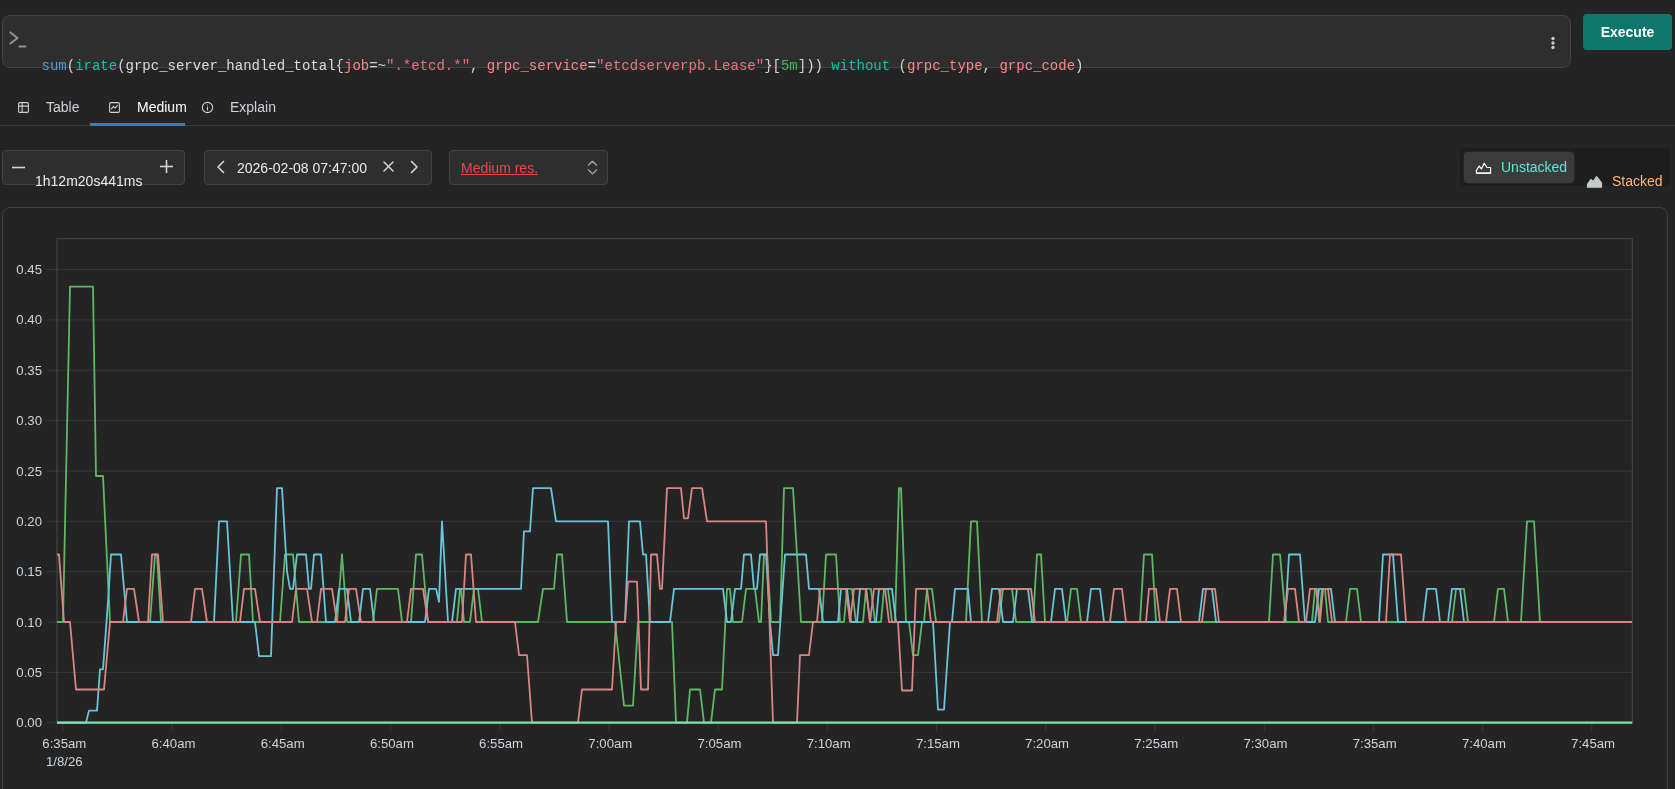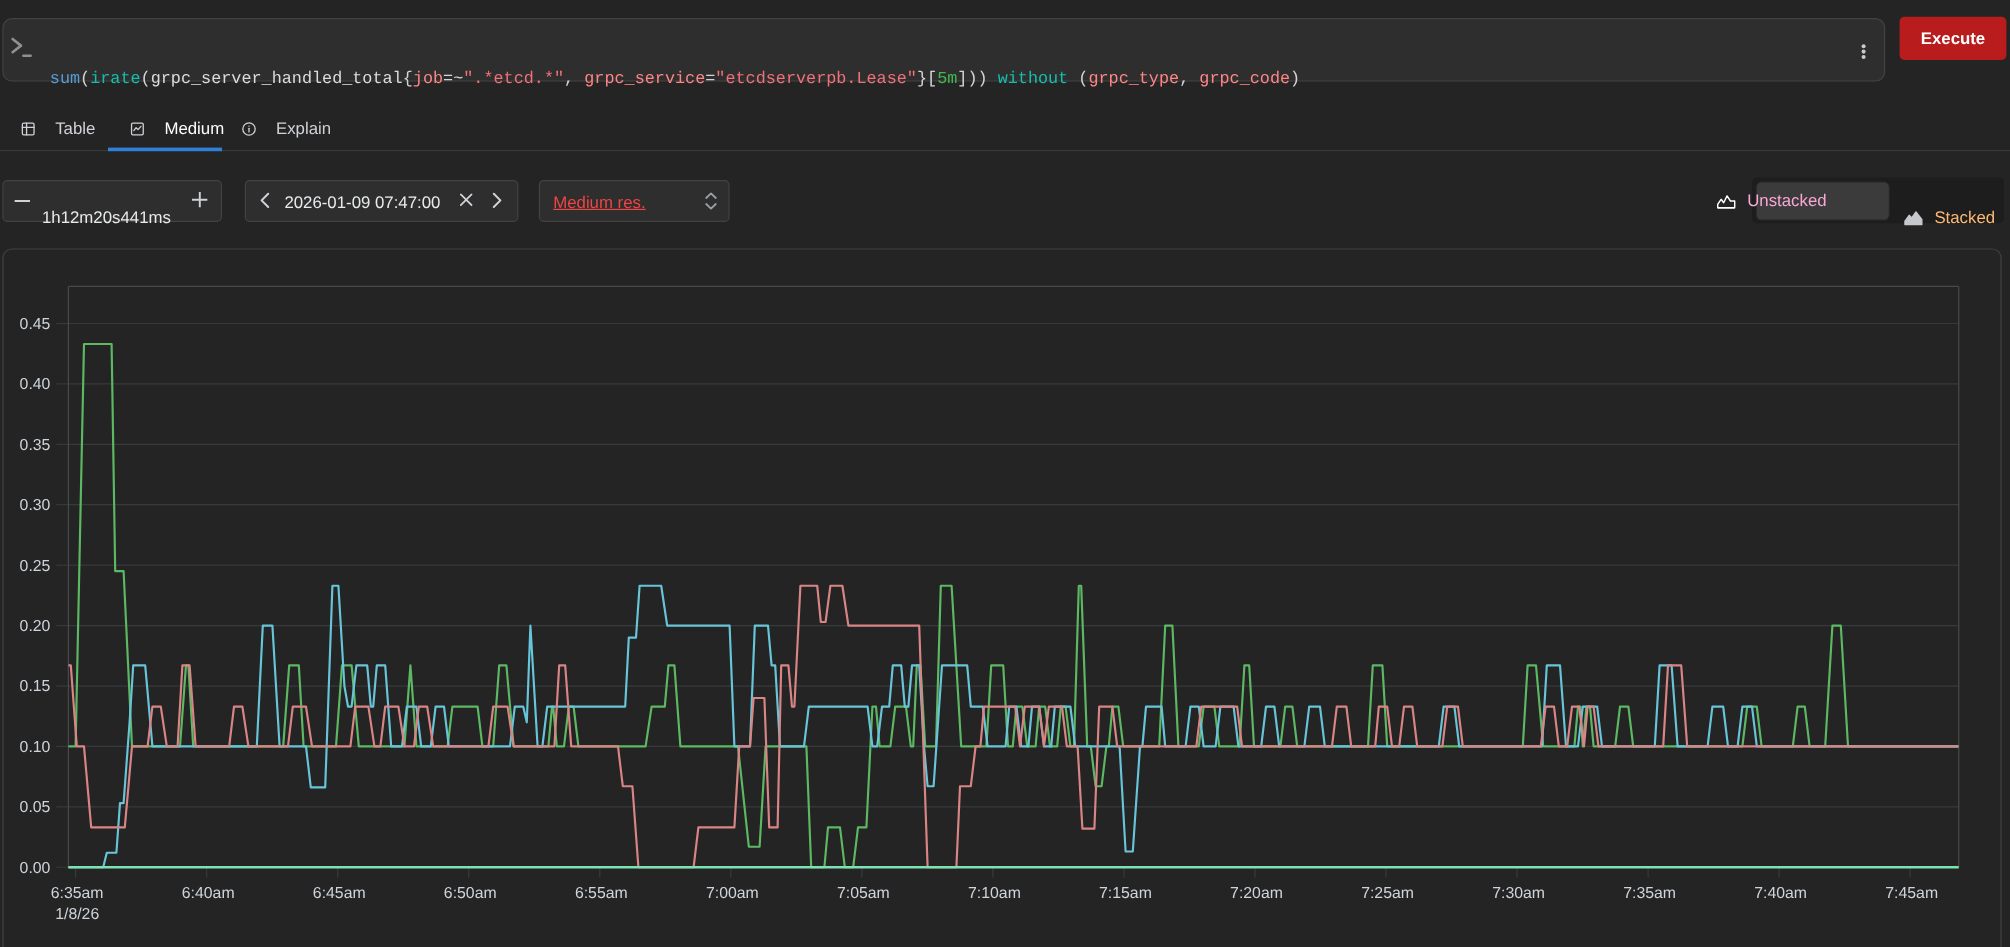--- a/index.html
+++ b/index.html
@@ -5,21 +5,21 @@
   * { box-sizing: border-box; margin: 0; padding: 0; }
   html,body { width:1675px; height:789px; background:#242424; overflow:hidden;
     font-family:"Liberation Sans", sans-serif; }
   .abs { position:absolute; }
   .qbox { left:2px; top:14.5px; width:1569px; height:53px; background:#2e2e2e;
     border:1px solid #424242; border-radius:8px; }
   .prompt { left:12px; top:30px; }
   .qtext { left:41.5px; top:27px; font-family:"Liberation Mono", monospace;
     font-size:14px; white-space:pre; color:#c9c9c9;margin-top:31px; }
   .kebab { left:1546px; top:31px; width:14px; height:24px; }
-  .exec { left:1583px; top:14px; width:89px; height:36px; background:#b91c1c;
+  .exec { left:1583px; top:14px; width:89px; height:36px; background:#0f766e;
     border:none; border-radius:4px; color:#fff; font-size:14px; font-weight:700;
     font-family:"Liberation Sans", sans-serif; text-align:center; line-height:36px; }
   .sep { left:0; top:125px; width:1675px; height:1px; background:#3a3a3a; }
   .tab { top:97px; height:20px; font-size:14px; color:#cfd2d6; display:flex; align-items:center; gap:16px; }
   .tab svg { flex:none; }
   .underline { left:90px; top:123px; width:95px; height:3px; background:#2f80d8; }
   .ctl { top:149.5px; height:35px; background:#2e2e2e; border:1px solid #424242;
     border-radius:4px; color:#cfd2d6; font-size:14px; }
   .seg { left:1460px; top:148px; width:210px; height:38px; background:#1d1d1d;
     border-radius:4px; }
@@ -79,38 +79,38 @@
 <div class="abs" style="left:35px;top:173px;font-size:14px;color:#e8eaec;">1h12m20s441ms</div>
 <svg class="abs" style="left:160px;top:160px" width="13" height="13" viewBox="0 0 13 13">
     <line x1="0" y1="6.5" x2="13" y2="6.5" stroke="#cfd2d6" stroke-width="1.6"></line>
     <line x1="6.5" y1="0" x2="6.5" y2="13" stroke="#cfd2d6" stroke-width="1.6"></line>
   </svg>
 
 <div class="abs ctl" style="left:203.5px; width:228px;"></div>
 <svg class="abs" style="left:216px;top:160px" width="9" height="14" viewBox="0 0 9 14">
     <path d="M7.5 1.5 L2 7 L7.5 12.5" stroke="#cfd2d6" stroke-width="1.7" fill="none" stroke-linecap="round" stroke-linejoin="round"></path>
   </svg>
-<div class="abs" style="left:237px;top:160px;font-size:14px;color:#e8eaec;">2026-01-09 07:47:00</div>
+<div class="abs" style="left:237px;top:160px;font-size:14px;color:#e8eaec;">2026-02-08 07:47:00</div>
 <svg class="abs" style="left:383px;top:161px" width="11" height="11" viewBox="0 0 11 11">
     <path d="M1 1 L10 10 M10 1 L1 10" stroke="#cfd2d6" stroke-width="1.5" stroke-linecap="round"></path>
   </svg>
 <svg class="abs" style="left:410px;top:160px" width="9" height="14" viewBox="0 0 9 14">
     <path d="M1.5 1.5 L7 7 L1.5 12.5" stroke="#cfd2d6" stroke-width="1.7" fill="none" stroke-linecap="round" stroke-linejoin="round"></path>
   </svg>
 
 <div class="abs ctl" style="left:449px; width:159px;"></div>
 <div class="abs" style="left:461px;top:160px;font-size:14px;color:#ef4444;text-decoration:underline;">Medium res.</div>
 <svg class="abs" style="left:587px;top:160px" width="11" height="15" viewBox="0 0 11 15">
     <path d="M1.5 5 L5.5 1.2 L9.5 5" stroke="#9ba0a6" stroke-width="1.5" fill="none" stroke-linecap="round" stroke-linejoin="round"></path>
     <path d="M1.5 10 L5.5 13.8 L9.5 10" stroke="#9ba0a6" stroke-width="1.5" fill="none" stroke-linecap="round" stroke-linejoin="round"></path>
   </svg>
 
 <div class="abs seg"></div>
 <div class="abs segActive"></div>
-<div class="abs segTxt" style="left:1430px;top:159px;color:#f9a8d4">
+<div class="abs segTxt" style="left:1475px;top:159px;color:#5eead4">
   <svg width="17" height="15" viewBox="0 0 24 20">
       <path d="M2 18 L2 14 6 8 9 12 13 4 17 10 22 10 22 18 Z" fill="none" stroke="#fff" stroke-width="1.7" stroke-linejoin="round"></path>
       <path d="M2 18 L22 18" stroke="#fff" stroke-width="1.7"></path>
     </svg>
   <span>Unstacked</span>
 </div>
 <div class="abs segTxt" style="left:1586px;top:173px;color:#fdba74">
   <svg width="17" height="15" viewBox="0 0 24 20">
       <path d="M2 18 L2 14 7 7 10 10 15 3 22 12 22 18 Z" fill="#c5c8cc" stroke="#c5c8cc" stroke-width="1.5" stroke-linejoin="round"></path>
     </svg>

